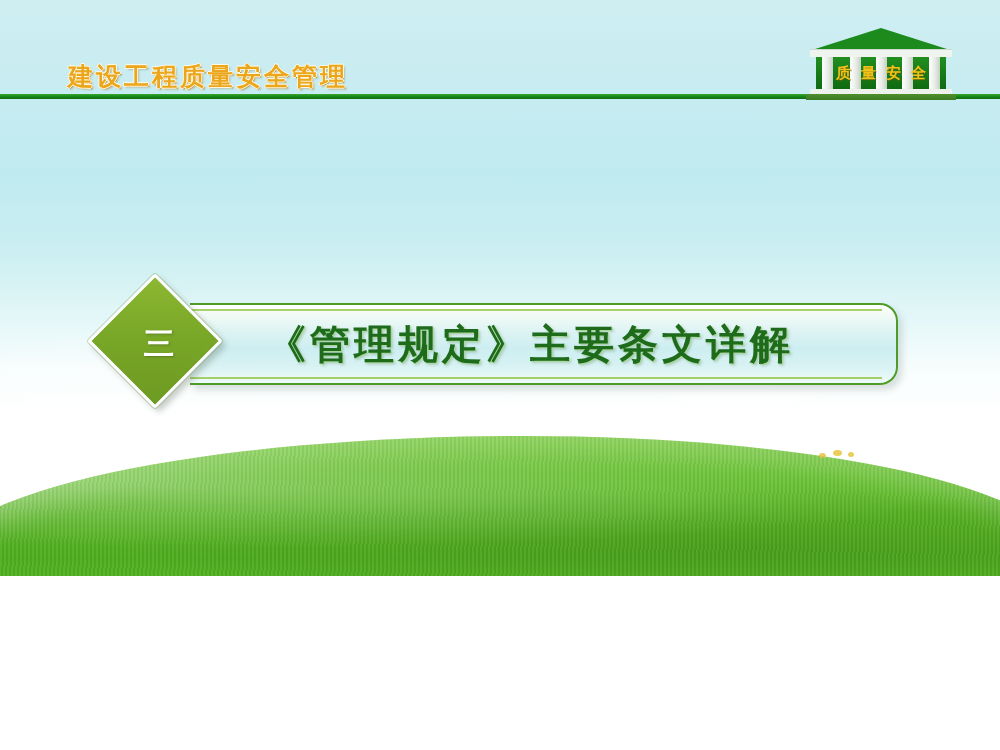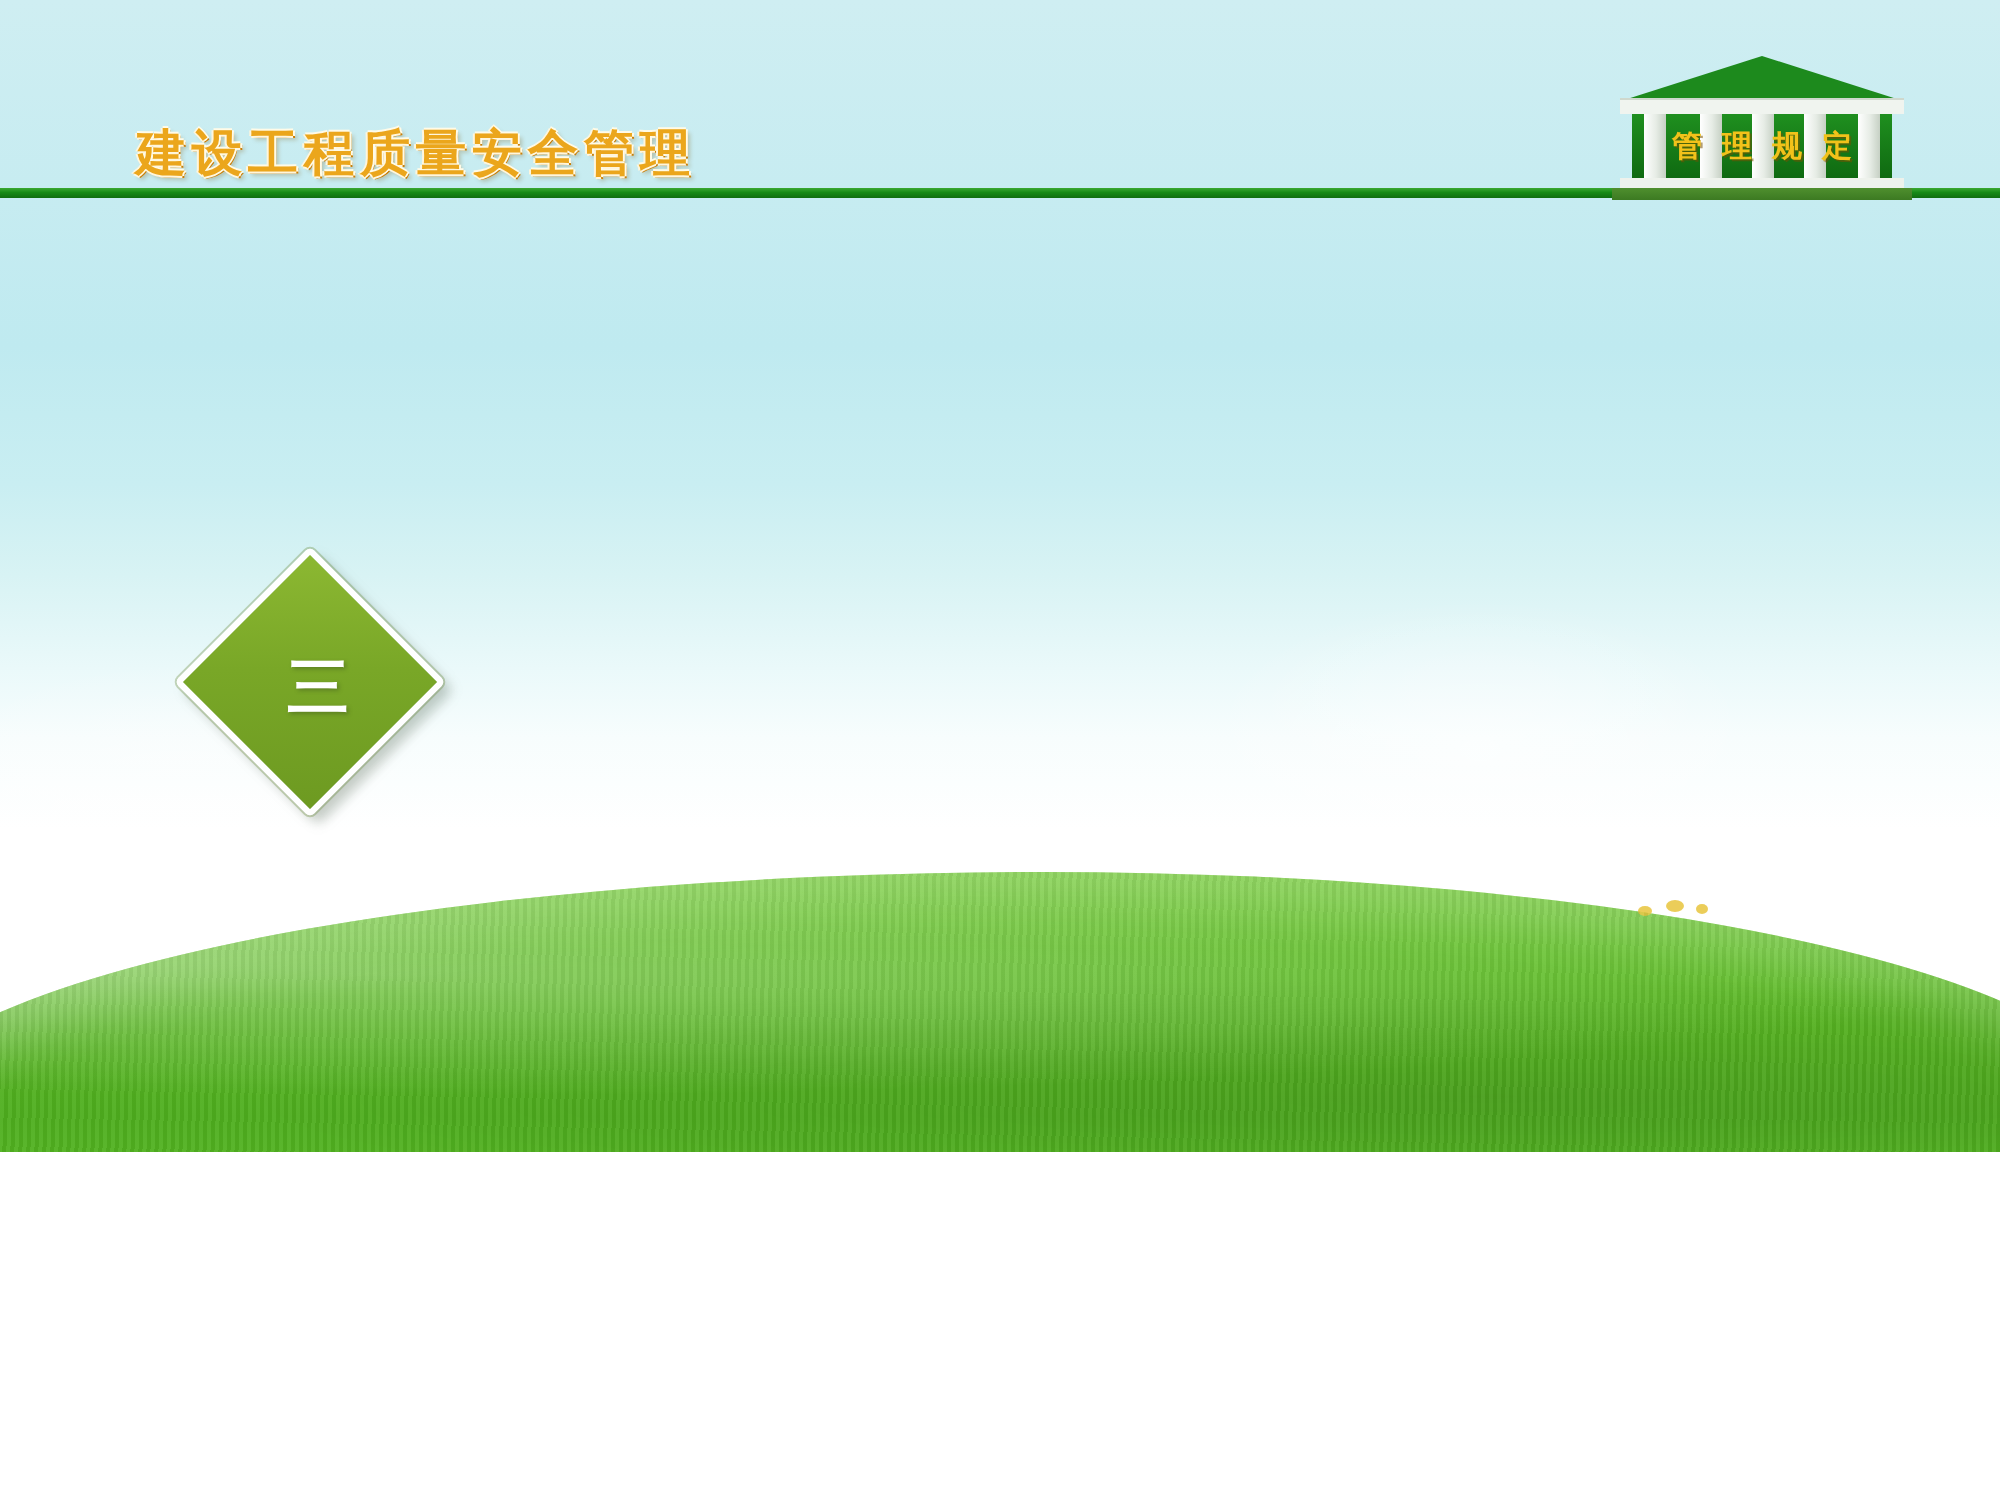--- a/index.html
+++ b/index.html
@@ -285,23 +285,27 @@
     <div class="logo-pediment"></div>
     <div class="logo-architrave"></div>
     <div class="logo-body"></div>
     <div class="logo-col" style="left:16px;"></div>
     <div class="logo-col" style="left:44px;"></div>
     <div class="logo-col" style="left:70px;"></div>
     <div class="logo-col" style="left:96px;"></div>
     <div class="logo-col" style="left:123px;"></div>
     <div class="logo-base1"></div>
     <div class="logo-base2"></div>
-    <div id="logo-text">管理规定</div>
+    <div id="logo-text">质量安全</div>
   </div>
 
+  <div id="title-bar">
+    <div id="title-box"></div>
+    <div id="title-text">《管理规定》主要条文详解</div>
+  </div>
 
   <div id="badge">
     <div id="badge-shadow"></div>
     <div id="badge-diamond"></div>
     <div id="badge-label">三</div>
   </div>
 
 </div>
 
 </body></html>

